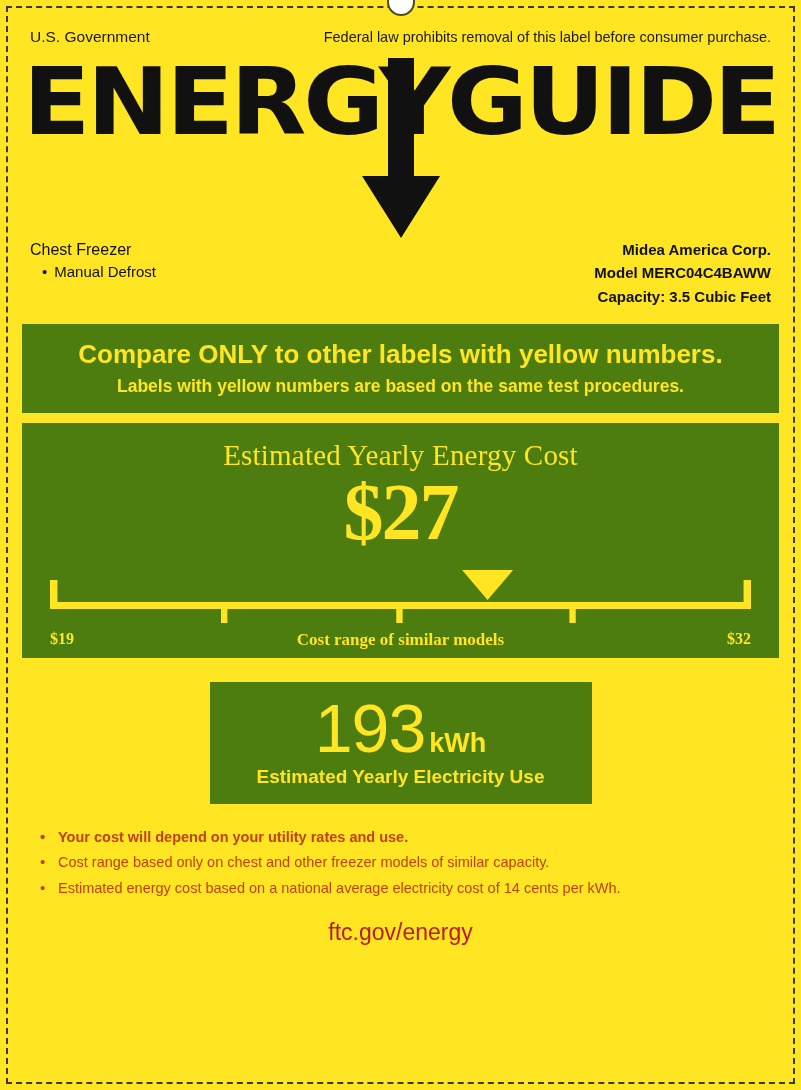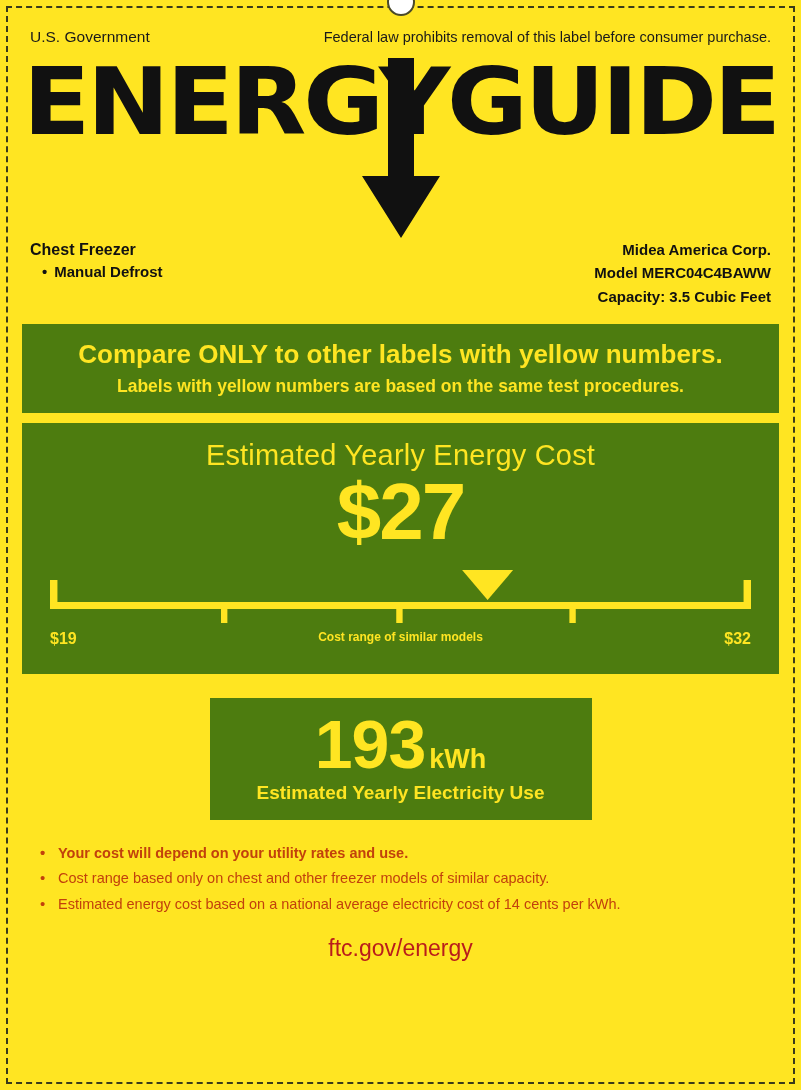--- a/index.html
+++ b/index.html
@@ -92,21 +92,21 @@
   
   .product-row {
     display: flex;
     justify-content: space-between;
     align-items: flex-start;
     margin-top: 86px;
     padding: 0 8px;
     position: relative;
     z-index: 1;
   }
-  .prod-left { font-size: 16px; font-weight: bold; color: #111; line-height: 1.45; }
+  .prod-left { font-size: 16px; font-weight: normal; color: #111; line-height: 1.45; }
   .prod-left .sub {
     font-size: 15px;
     margin-left: 12px;
   }
   .prod-left .sub::before {
     content: "\2022";
     display: inline-block;
     margin-right: 7px;
   }
   .prod-right {
@@ -133,21 +133,22 @@
     line-height: 1.25;
   }
   .compare-line2 {
     font-size: 17.5px;
     font-weight: bold;
     margin-top: 6px;
   }
 
   .cost-box {
     margin-top: 10px;
-    padding: 16px 28px 30px 28px;
+    padding: 16px 28px 14px 28px;
+    font-family: Liberation Serif, serif;
   }
   .cost-title {
     text-align: center;
     font-size: 29px;
     font-weight: normal;
     letter-spacing: 0.2px;
   }
   .cost-amount {
     text-align: center;
     font-size: 80px;
@@ -178,38 +179,38 @@
   .scale-max {
     position: absolute;
     right: 0;
     font-size: 16px;
     font-weight: bold;
   }
   .scale-caption {
     position: absolute;
     left: 0; right: 0;
     text-align: center;
-    font-size: 12px;
+    font-size: 17px;
     font-weight: bold;
   }
 
   
   .kwh-outer {
     display: flex;
     justify-content: center;
     margin-top: 24px;
   }
   .kwh-box {
     width: 362px;
     padding: 12px 10px 16px 10px;
     text-align: center;
   }
   .kwh-number {
     font-size: 68px;
-    font-weight: bold;
+    font-weight: normal;
     line-height: 1.02;
     letter-spacing: -1px;
   }
   .kwh-unit {
     font-size: 27px;
     font-weight: bold;
     margin-left: 4px;
   }
   .kwh-caption {
     font-size: 19px;

